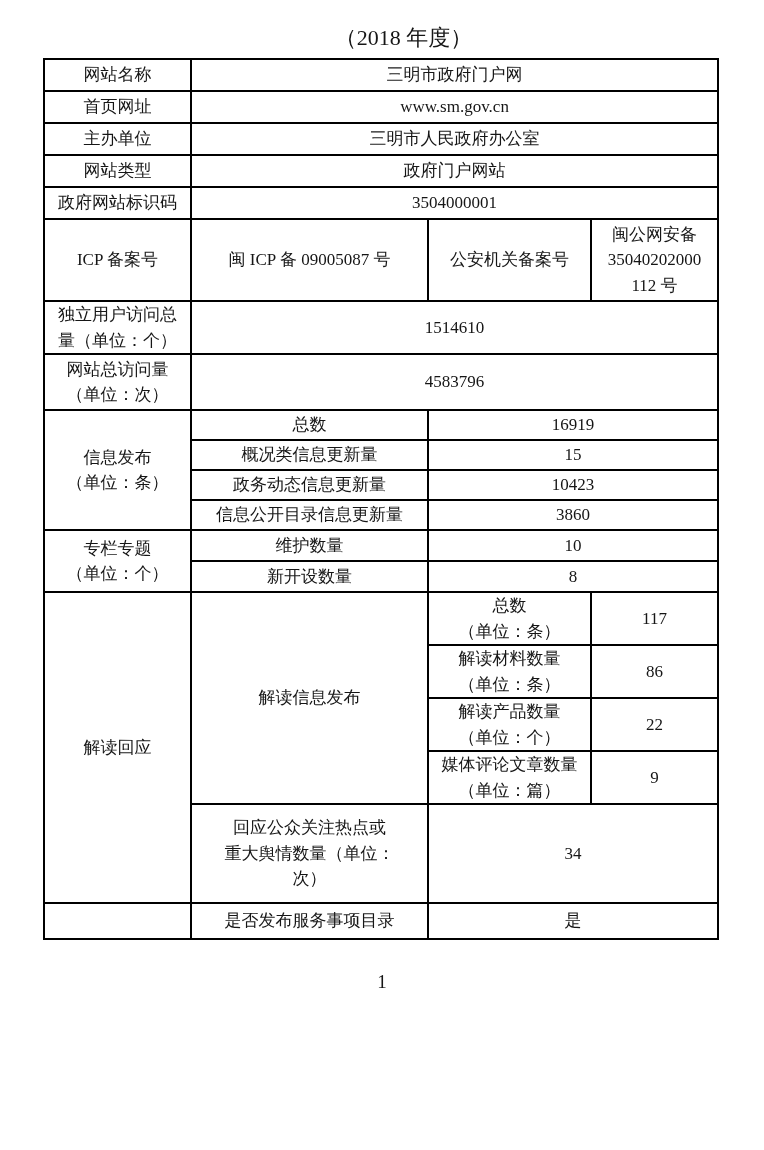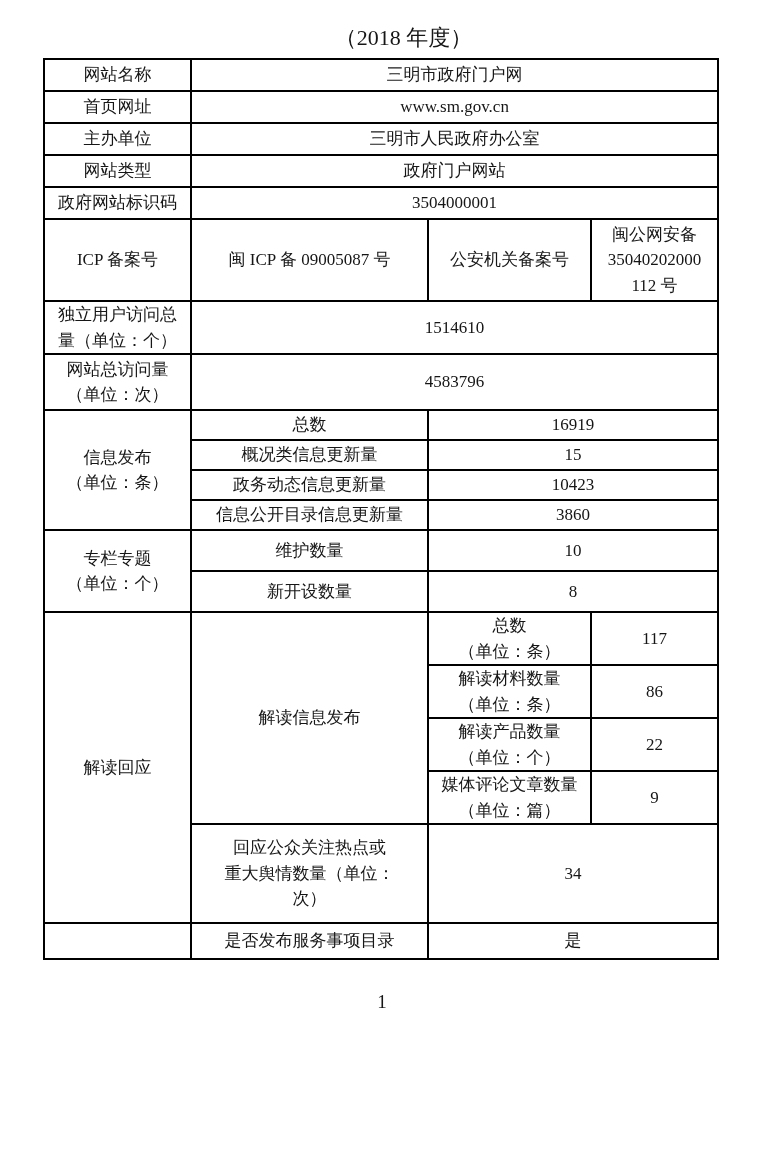--- a/index.html
+++ b/index.html
@@ -51,21 +51,21 @@
     padding: 0 2px;
     line-height: 1.5;
     overflow: hidden;
   }
   .ml { white-space: pre-line; line-height: 1.55; }
   tr.r32 { height: 32px; }
   tr.r82 { height: 82px; }
   tr.r52 { height: 52px; padding-left: 45px; }
   tr.r56 { height: 56px; }
   tr.r30 { height: 30px; }
-  tr.r31 { height: 41px; }
+  tr.r31 { height: 31px; }
   tr.r53 { height: 53px; }
   tr.r80 { height: 99px; }
   tr.r36 { height: 36px; }
   .page-number {
     margin: 30px 0 0 0;
     text-align: center;
     font-size: 19px;
     line-height: 24px;
   }
 </style>

